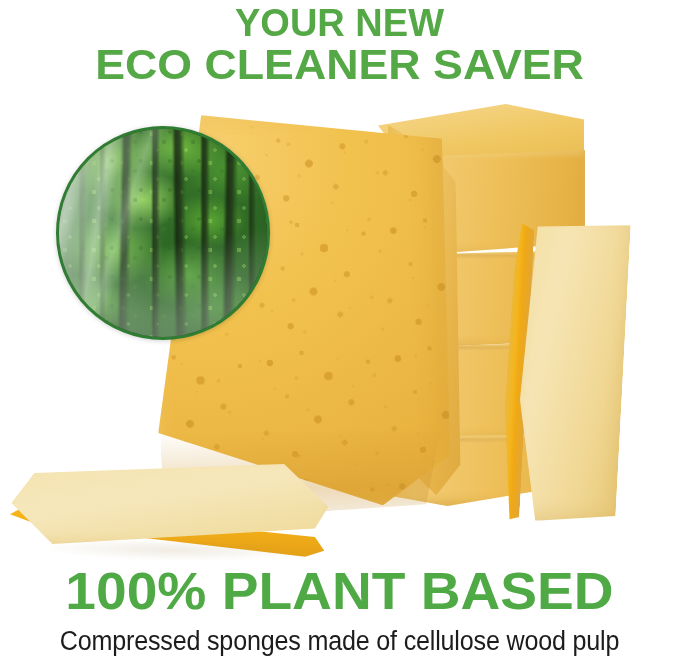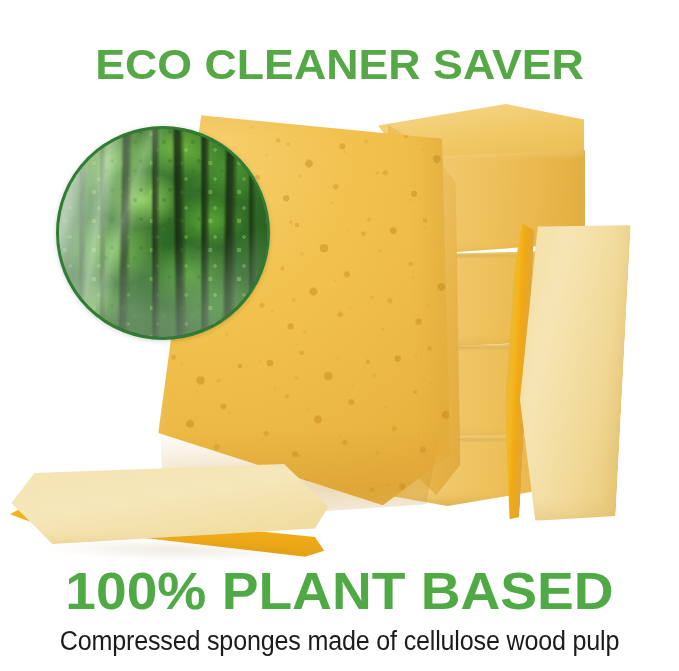--- a/index.html
+++ b/index.html
@@ -356,20 +356,21 @@
     <div class="trunk" id="trunk-4"></div>
     <div class="trunk" id="trunk-5"></div>
     <div class="trunk" id="trunk-6"></div>
     <div class="trunk" id="trunk-7"></div>
     <div class="trunk" id="trunk-8"></div>
     <div class="forest-layer" id="forest-rays"></div>
     <div class="forest-layer" id="forest-mist"></div>
     <div class="forest-layer" id="forest-vignette"></div>
   </div>
 
+  <div class="headline" id="headline-line1">YOUR NEW</div>
 
   <div class="headline" id="headline-line2">ECO CLEANER SAVER</div>
 
   <div id="claim">100% PLANT BASED</div>
 
   <div id="caption">Compressed sponges made of cellulose wood pulp</div>
 
 </div>
 
 </body></html>

